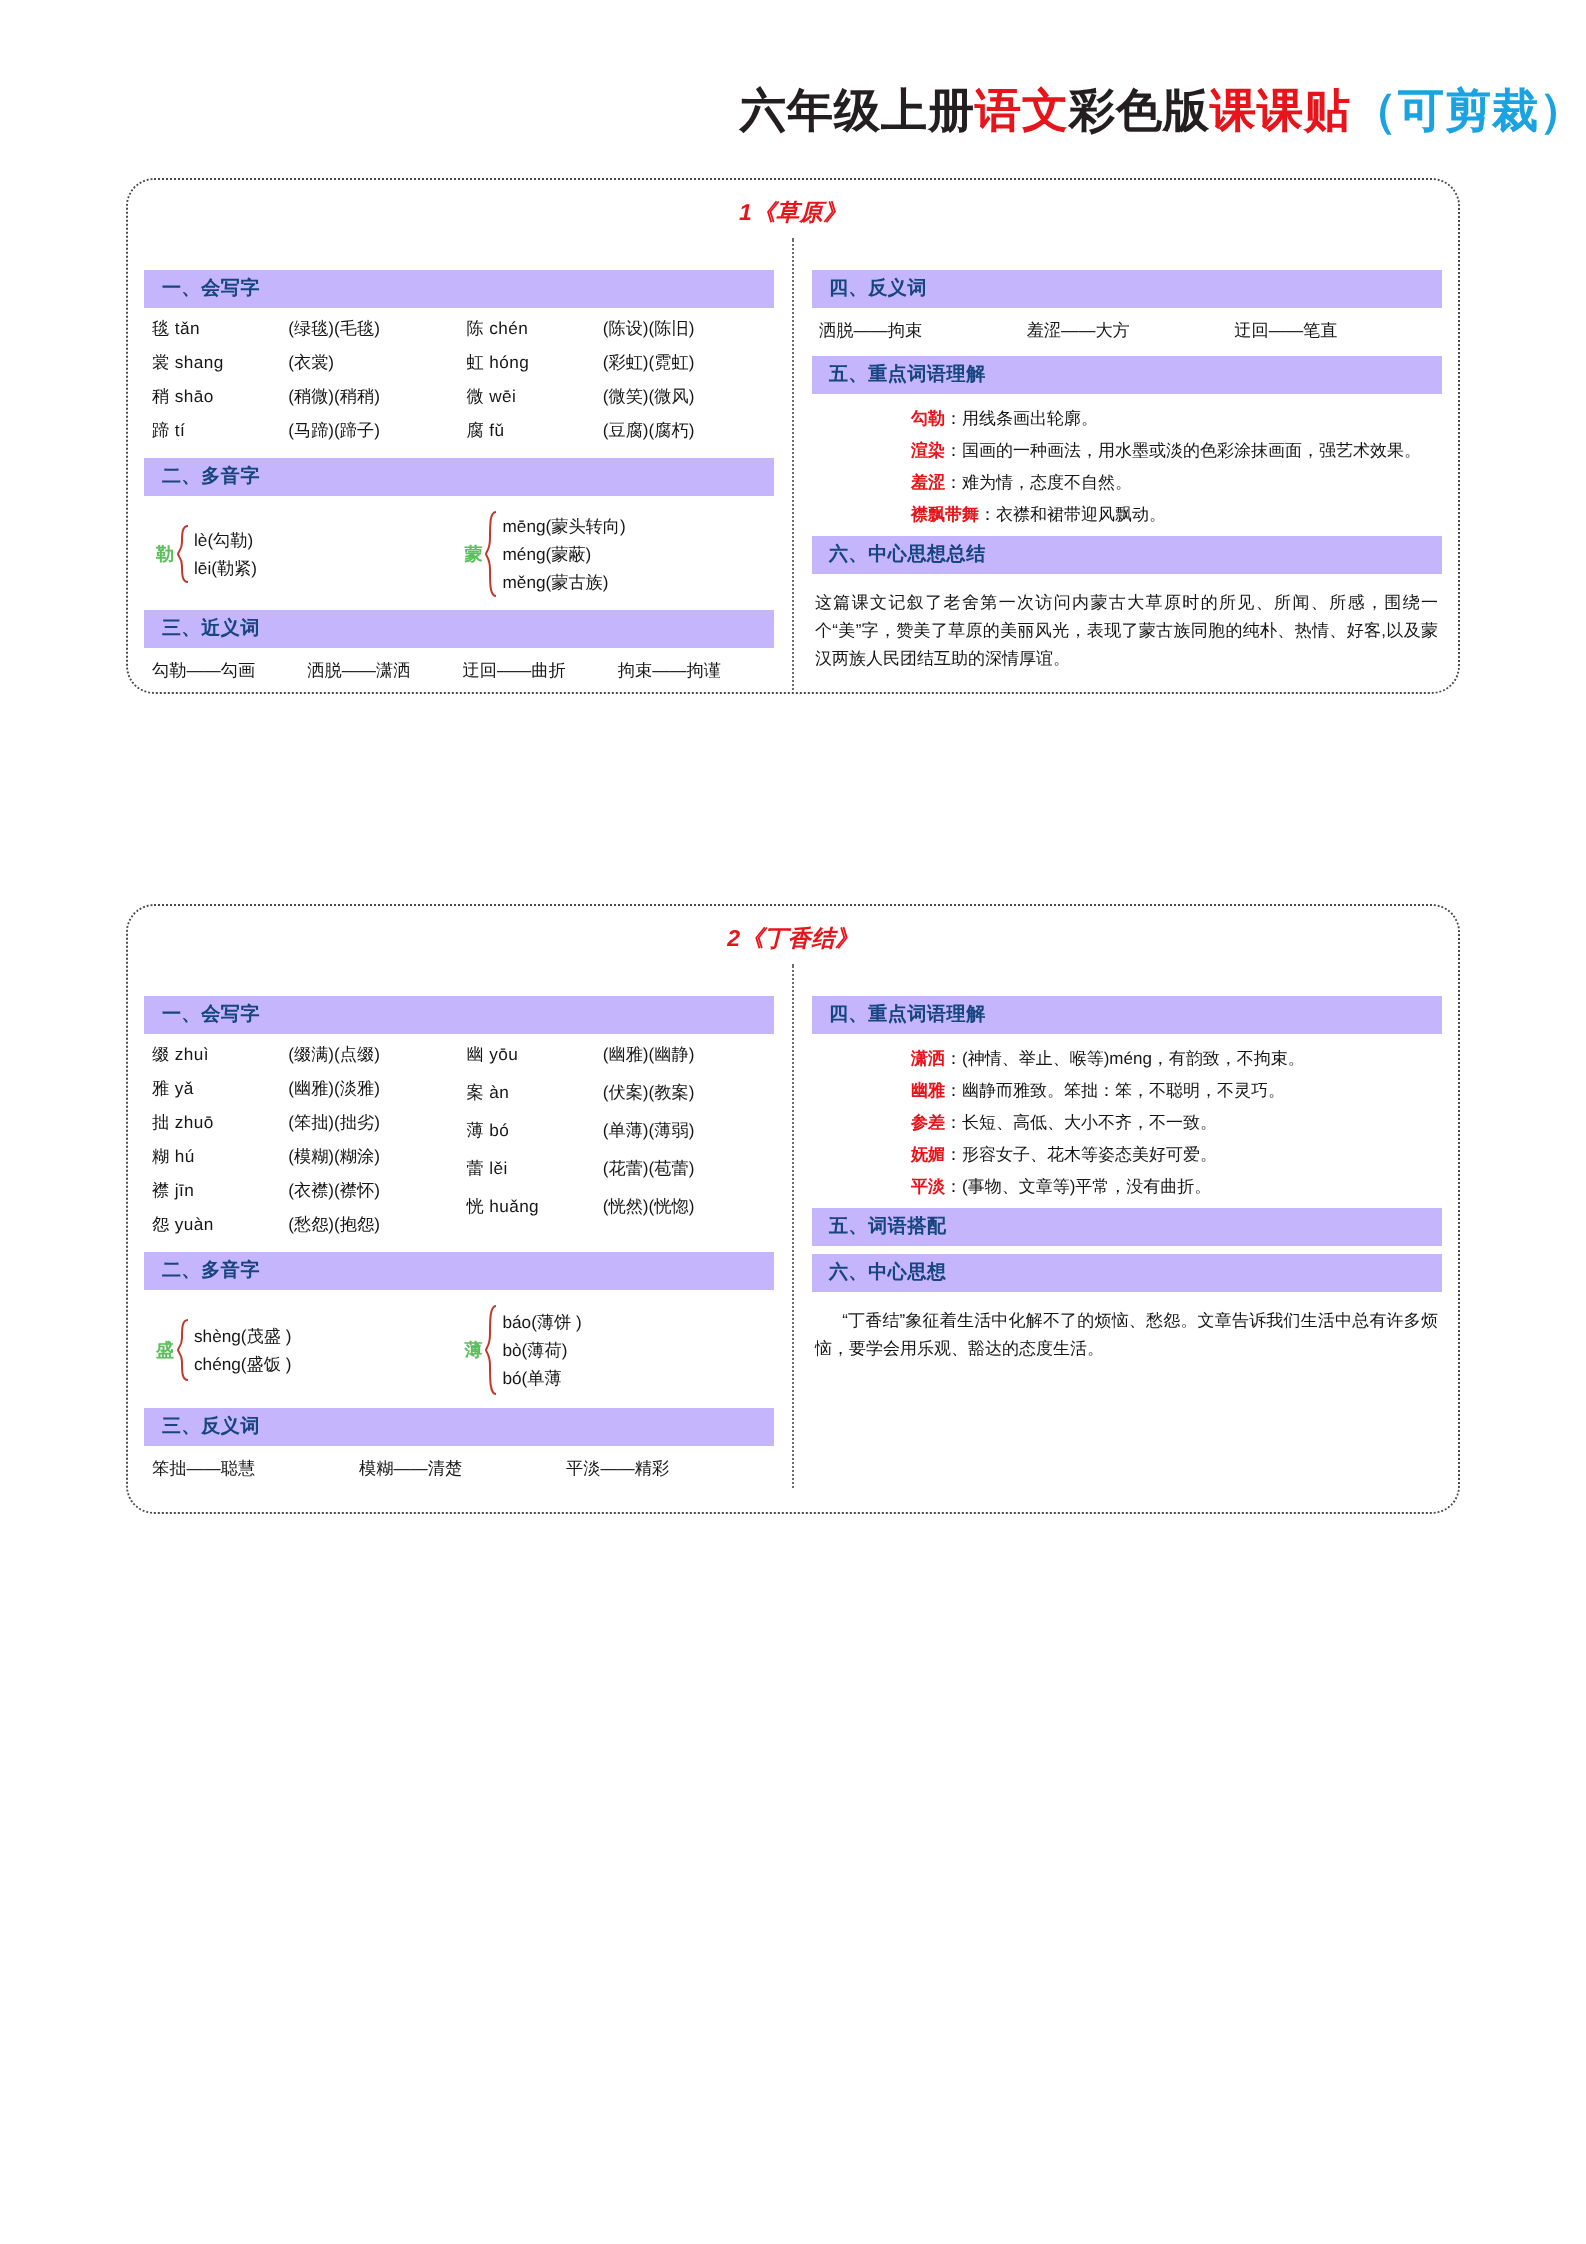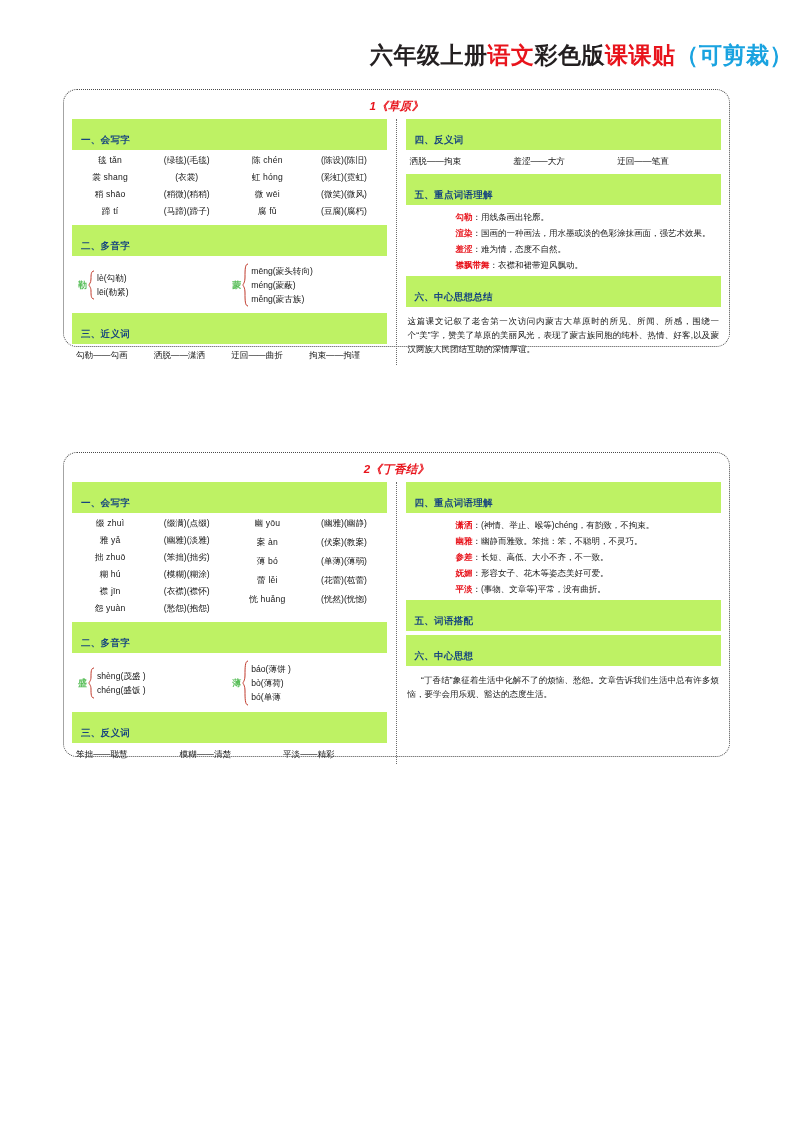--- a/index.html
+++ b/index.html
@@ -64,44 +64,44 @@
     border-right: 1px dotted #6b6b6b;
   }
   .col-right {
     width: 50%;
     box-sizing: border-box;
     padding-left: 9px;
   }
 
   
   .sec-head {
-    background: #bef264;
+    background: #c4b5fd;
     color: #17457f;
     font-weight: bold;
     font-size: 9.5px;
-    padding: 15px 0 3px 9px;
-    margin: 0 0 4px 0;
+    padding: 3px 0 3px 9px;
+    margin: 16px 0 4px 0;
     letter-spacing: 0.3px;
   }
   .sec-head.tight { margin-top: 3px; }
 
   
   .hz-grid {
     display: grid;
     grid-template-columns: 1fr 1.25fr;
     row-gap: 5px;
     padding: 1px 0 4px 4px;
     font-size: 8.6px;
   }
   .hz-grid .cell { white-space: nowrap; color: #161616; }
   .hz-grid .cell-char { letter-spacing: 0.2px; }
 
   
   .hz-wrap { display: flex; }
-  .hz-wrap > .hz-grid { flex: 1; text-align: center; }
+  .hz-wrap > .hz-grid { flex: 1; }
 
   
   .dyz-row {
     display: flex;
     padding: 3px 0 3px 6px;
   }
   .dyz-group {
     display: flex;
     align-items: center;
     flex: 1;
@@ -326,21 +326,21 @@
       <div class="word-row">
         <span>笨拙——聪慧</span>
         <span>模糊——清楚</span>
         <span>平淡——精彩</span>
       </div>
     </div>
 
     <div class="col-right">
 
       <div class="sec-head">四、重点词语理解</div>
-      <div class="def-line"><span class="def-key">潇洒</span><span>：(神情、举止、喉等)chéng，有韵致，不拘束。</span></div>
+      <div class="def-line"><span class="def-key">潇洒</span><span>：(神情、举止、喉等)méng，有韵致，不拘束。</span></div>
       <div class="def-line"><span class="def-key">幽雅</span><span>：幽静而雅致。笨拙：笨，不聪明，不灵巧。</span></div>
       <div class="def-line"><span class="def-key">参差</span><span>：长短、高低、大小不齐，不一致。</span></div>
       <div class="def-line"><span class="def-key">妩媚</span><span>：形容女子、花木等姿态美好可爱。</span></div>
       <div class="def-line"><span class="def-key">平淡</span><span>：(事物、文章等)平常，没有曲折。</span></div>
 
       <div class="sec-head tight">五、词语搭配</div>
 
       <div class="sec-head tight">六、中心思想</div>
       <div class="summary indent">“丁香结”象征着生活中化解不了的烦恼、愁怨。文章告诉我们生活中总有许多烦恼，要学会用乐观、豁达的态度生活。</div>
     </div>

